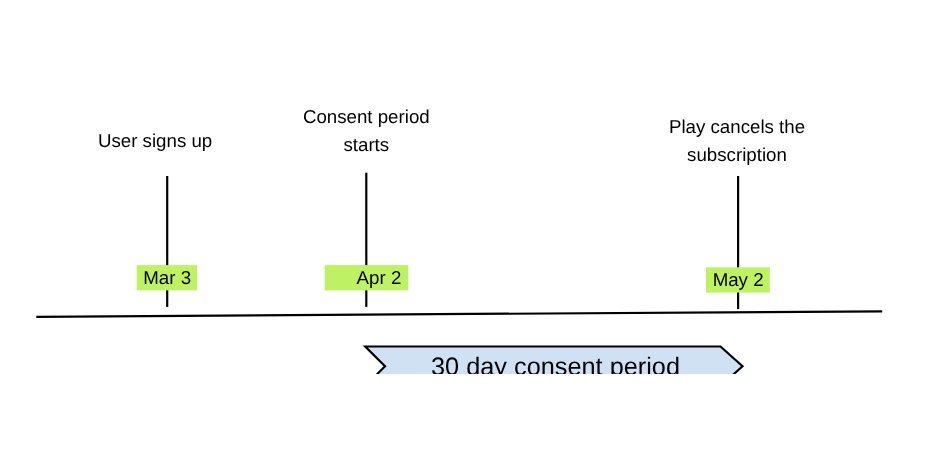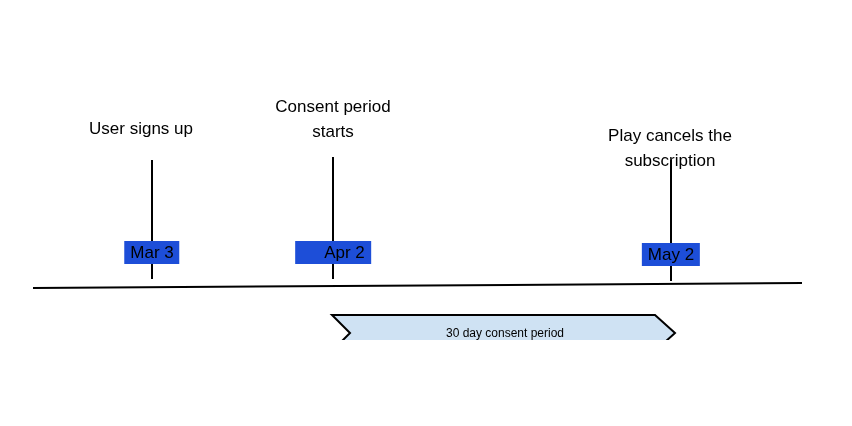--- a/index.html
+++ b/index.html
@@ -23,34 +23,34 @@
   .event-label {
     position: absolute;
     text-align: center;
     font-size: 17px;
     line-height: 25px;
     color: #000000;
   }
   .date-chip {
     position: absolute;
     transform: translateX(-50%);
-    background: #1d4ed8;
+    background: #bef264;
     color: #000000;
     font-size: 17px;
     line-height: 23px;
     padding: 0 6px;
     white-space: nowrap;
   }
   .band-label {
     position: absolute;
     left: 335px;
     top: 323px;
     width: 340px;
     text-align: center;
-    font-size: 12px;
+    font-size: 23px;
     line-height: 20px;
     color: #000000;
   }
 </style>
 </head>
 <body>
 
 <div class="canvas">
 
   <svg class="layer" width="852" height="426" viewBox="0 0 852 426">
@@ -61,21 +61,21 @@
 
     <line x1="33" y1="288" x2="802" y2="283" stroke-width="2" stroke="#000000"></line>
 
     <polygon points="332,315 655,315 675,333 655,351 332,351 350,333" stroke-width="2" stroke="#000000" stroke-linejoin="miter" fill="#cfe2f3"></polygon>
   </svg>
 
   <div class="event-label" style="left:61px; top:116px; width:160px;">User signs up</div>
 
   <div class="event-label" style="left:263px; top:94px; width:140px;">Consent period starts</div>
 
-  <div class="event-label" style="left:585px; top:103px; width:170px;margin-top:20px;">Play cancels the subscription</div>
+  <div class="event-label" style="left:585px; top:103px; width:170px;">Play cancels the subscription</div>
 
   <div class="date-chip" style="left:152px; top:241px;">Mar 3</div>
 
   <div class="date-chip" style="left:333px; top:241px;padding-left:29px;">Apr 2</div>
 
   <div class="date-chip" style="left:671px; top:243px;text-align:right;">May 2</div>
 
   <div class="band-label">30 day consent period</div>
 
 </div>

